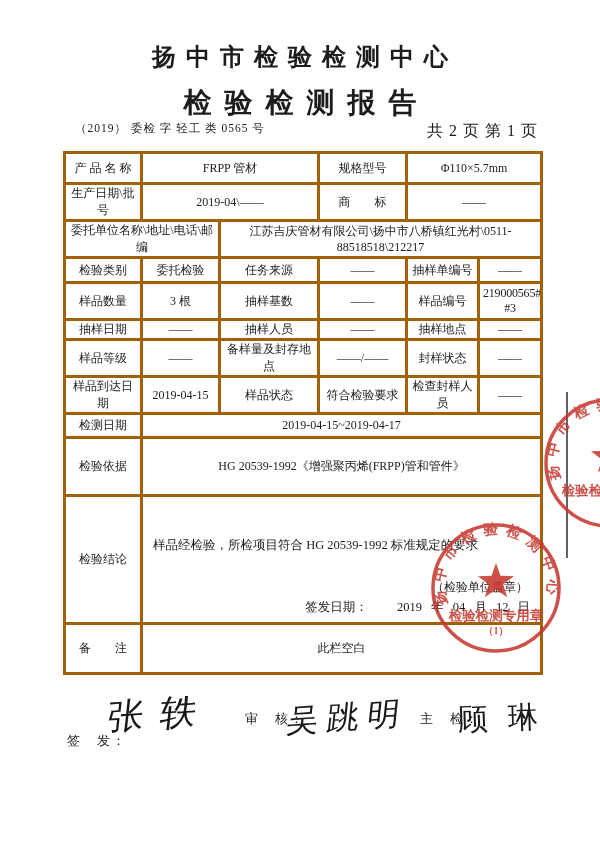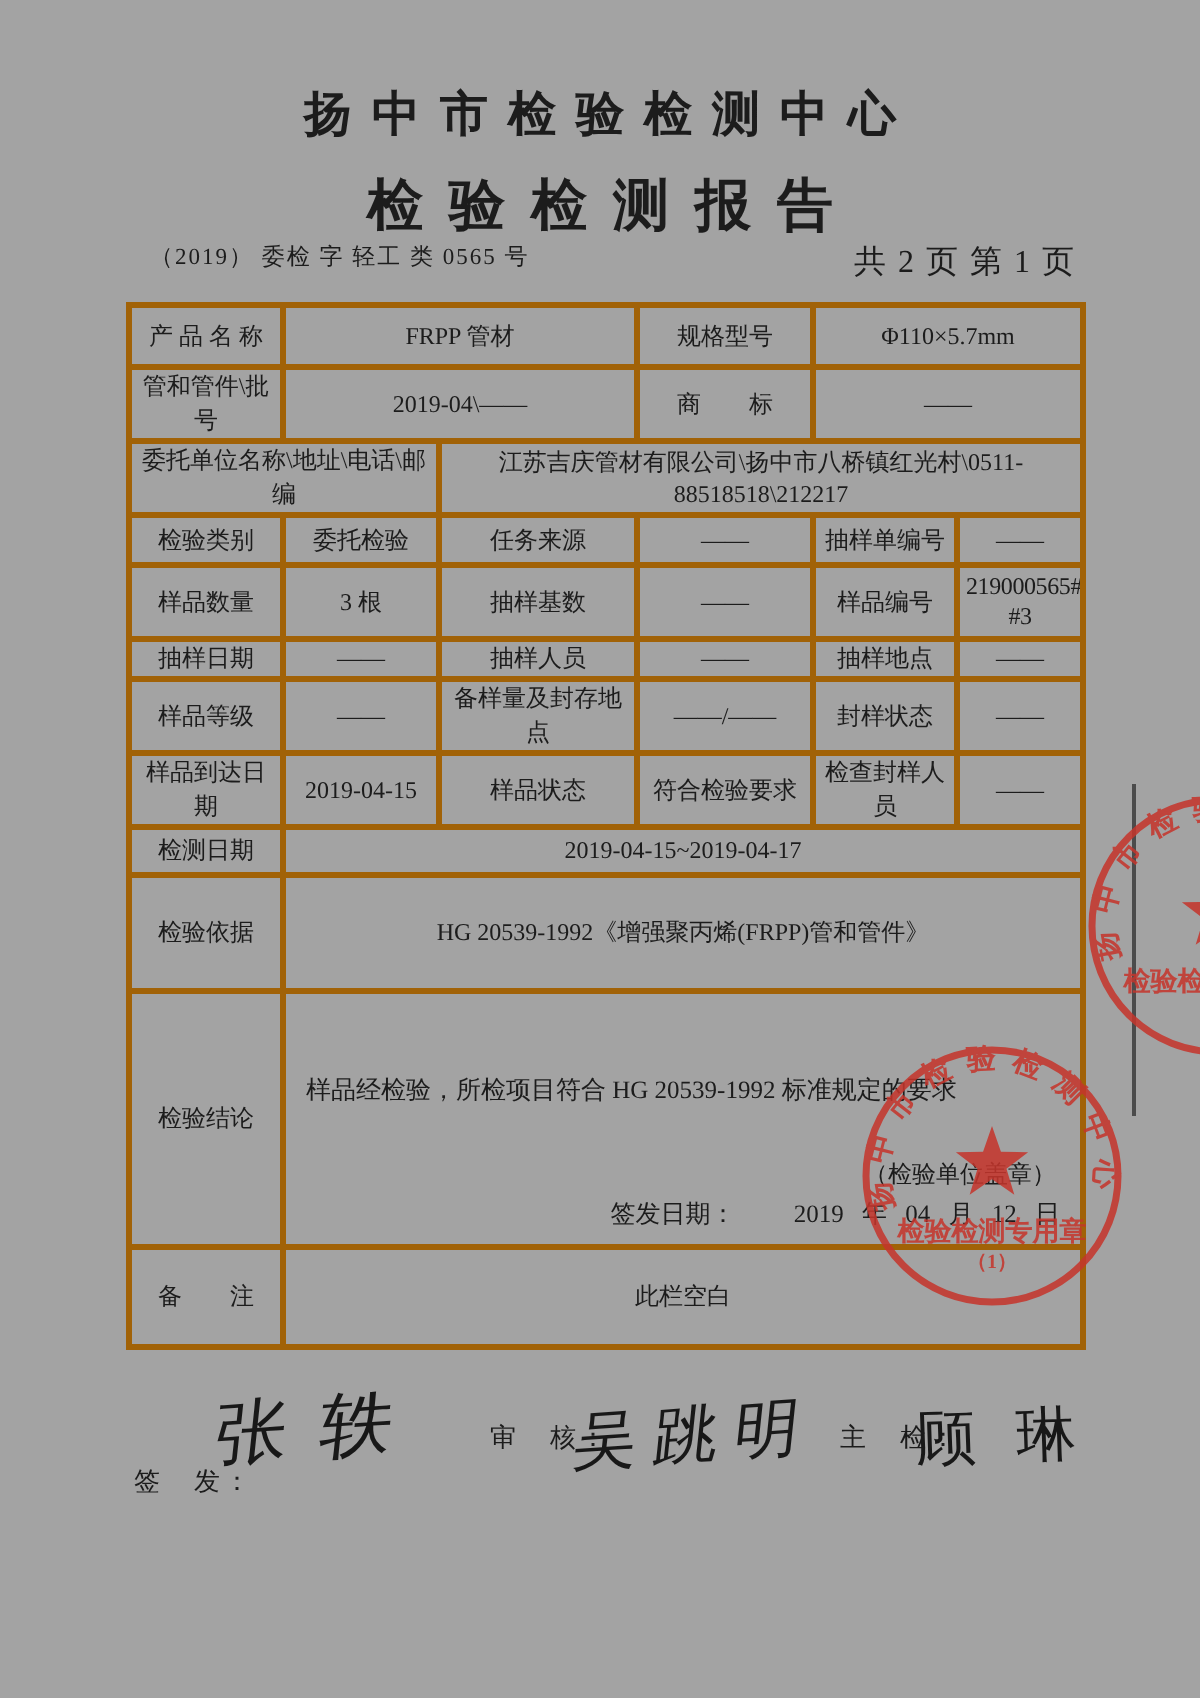--- a/index.html
+++ b/index.html
@@ -1,18 +1,18 @@
 <!DOCTYPE html>
 <html><head>
 <meta charset="utf-8">
 <style>
   html,body{margin:0;padding:0;background:#e9e9e9;}
   .page{
     position:relative;width:600px;height:849px;margin:0 auto;
-    background:#a3a3a3;overflow:hidden;
+    background:#ffffff;overflow:hidden;
     font-family:"Liberation Serif","DejaVu Serif",serif;color:#1c1c1c;
   }
   .center-name{
     position:absolute;top:41px;left:0;width:100%;text-align:center;
     font-size:24px;font-weight:bold;letter-spacing:10px;text-indent:10px;
   }
   .report-title{
     position:absolute;top:84px;left:0;width:100%;text-align:center;
     font-size:28px;font-weight:bold;letter-spacing:13px;text-indent:13px;
   }
@@ -82,21 +82,21 @@
         <col style="width:63px">
     </colgroup>
     <tbody>
         <tr class="r1">
       <td class="lab">产 品 名 称</td>
       <td colspan="2">FRPP 管材</td>
       <td class="lab">规格型号</td>
       <td colspan="2">Φ110×5.7mm</td>
     </tr>
     <tr class="r2">
-      <td class="lab fs11">管和管件\批号</td>
+      <td class="lab fs11">生产日期\批号</td>
       <td colspan="2">2019-04\——</td>
       <td class="lab">商　　标</td>
       <td colspan="2">——</td>
     </tr>
     <tr class="r3">
       <td colspan="2" class="lab fs11">委托单位名称\地址\电话\邮编</td>
       <td colspan="4" class="left fs11">江苏吉庆管材有限公司\扬中市八桥镇红光村\0511-88518518\212217</td>
     </tr>
     <tr class="r5">
       <td class="lab">检验类别</td>

